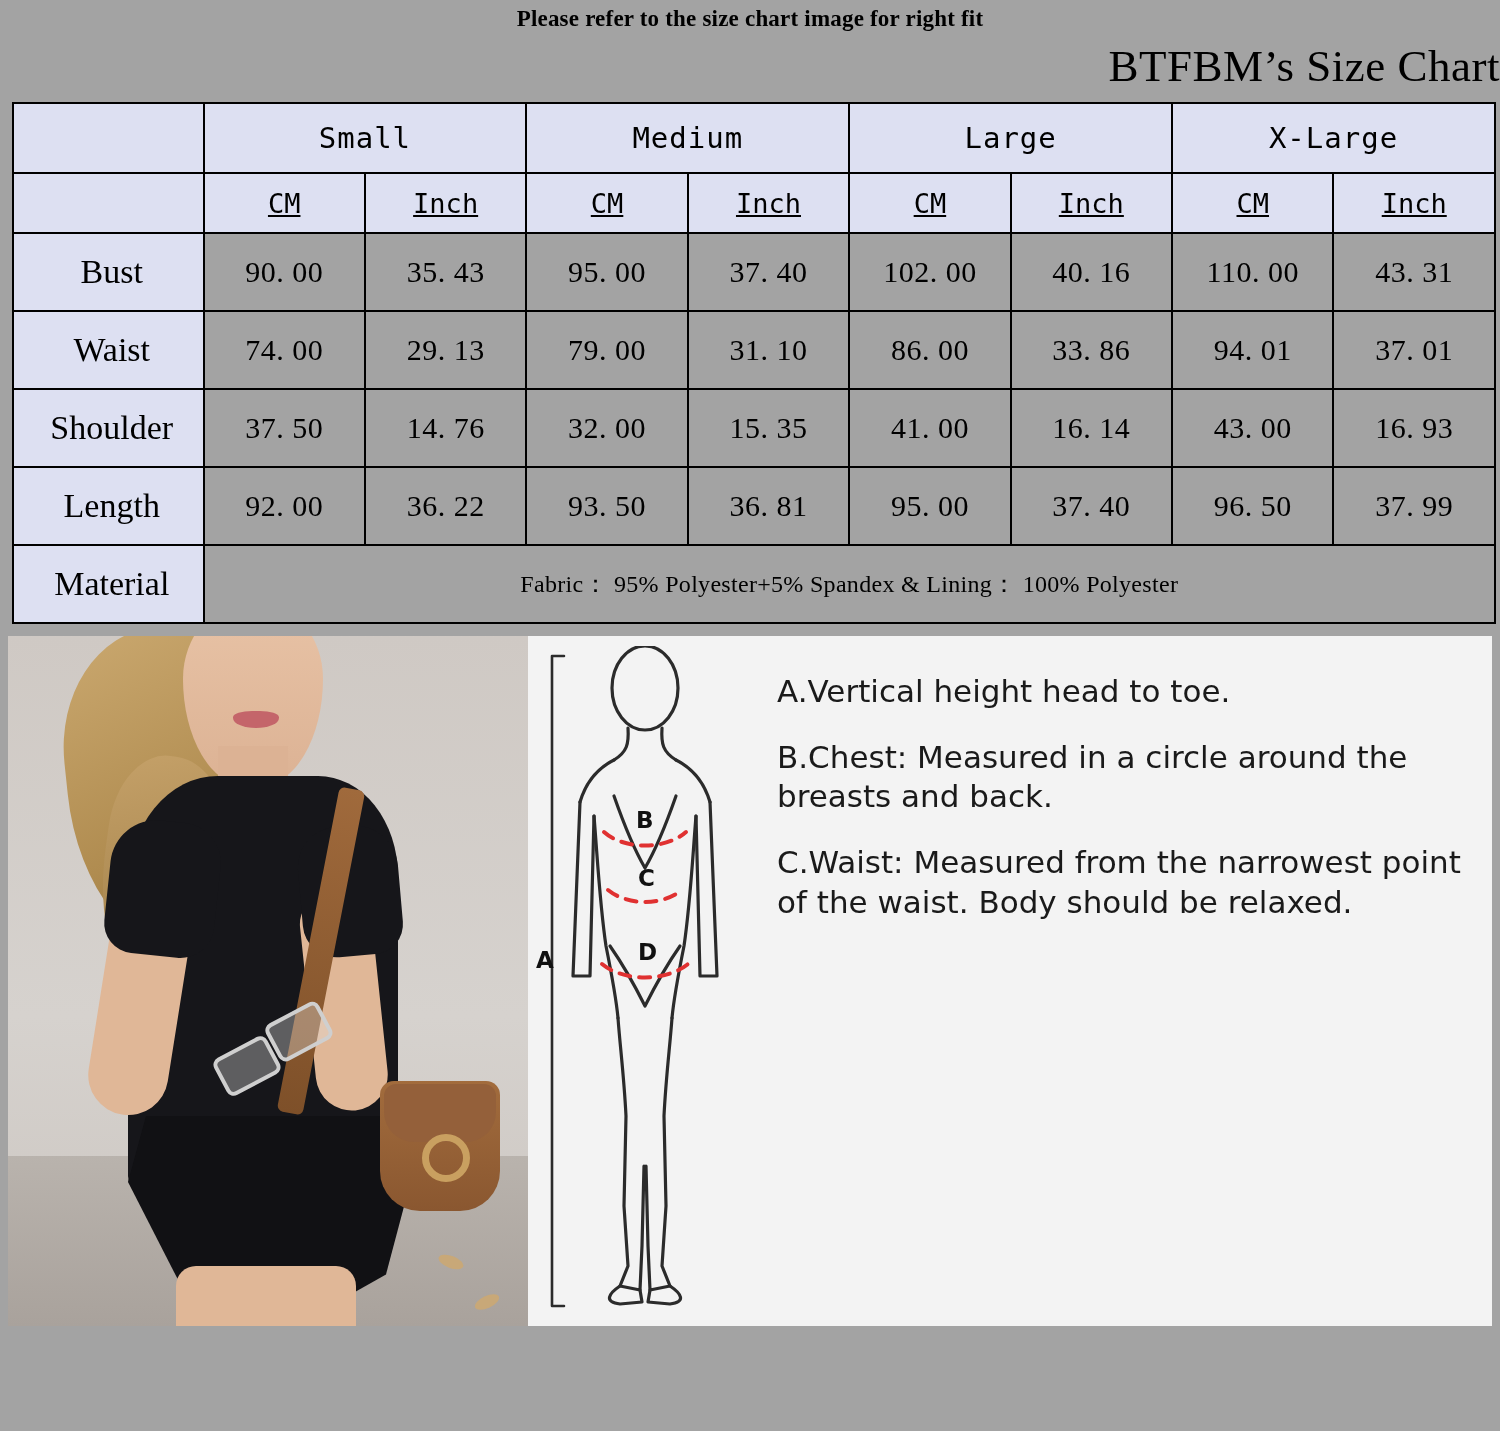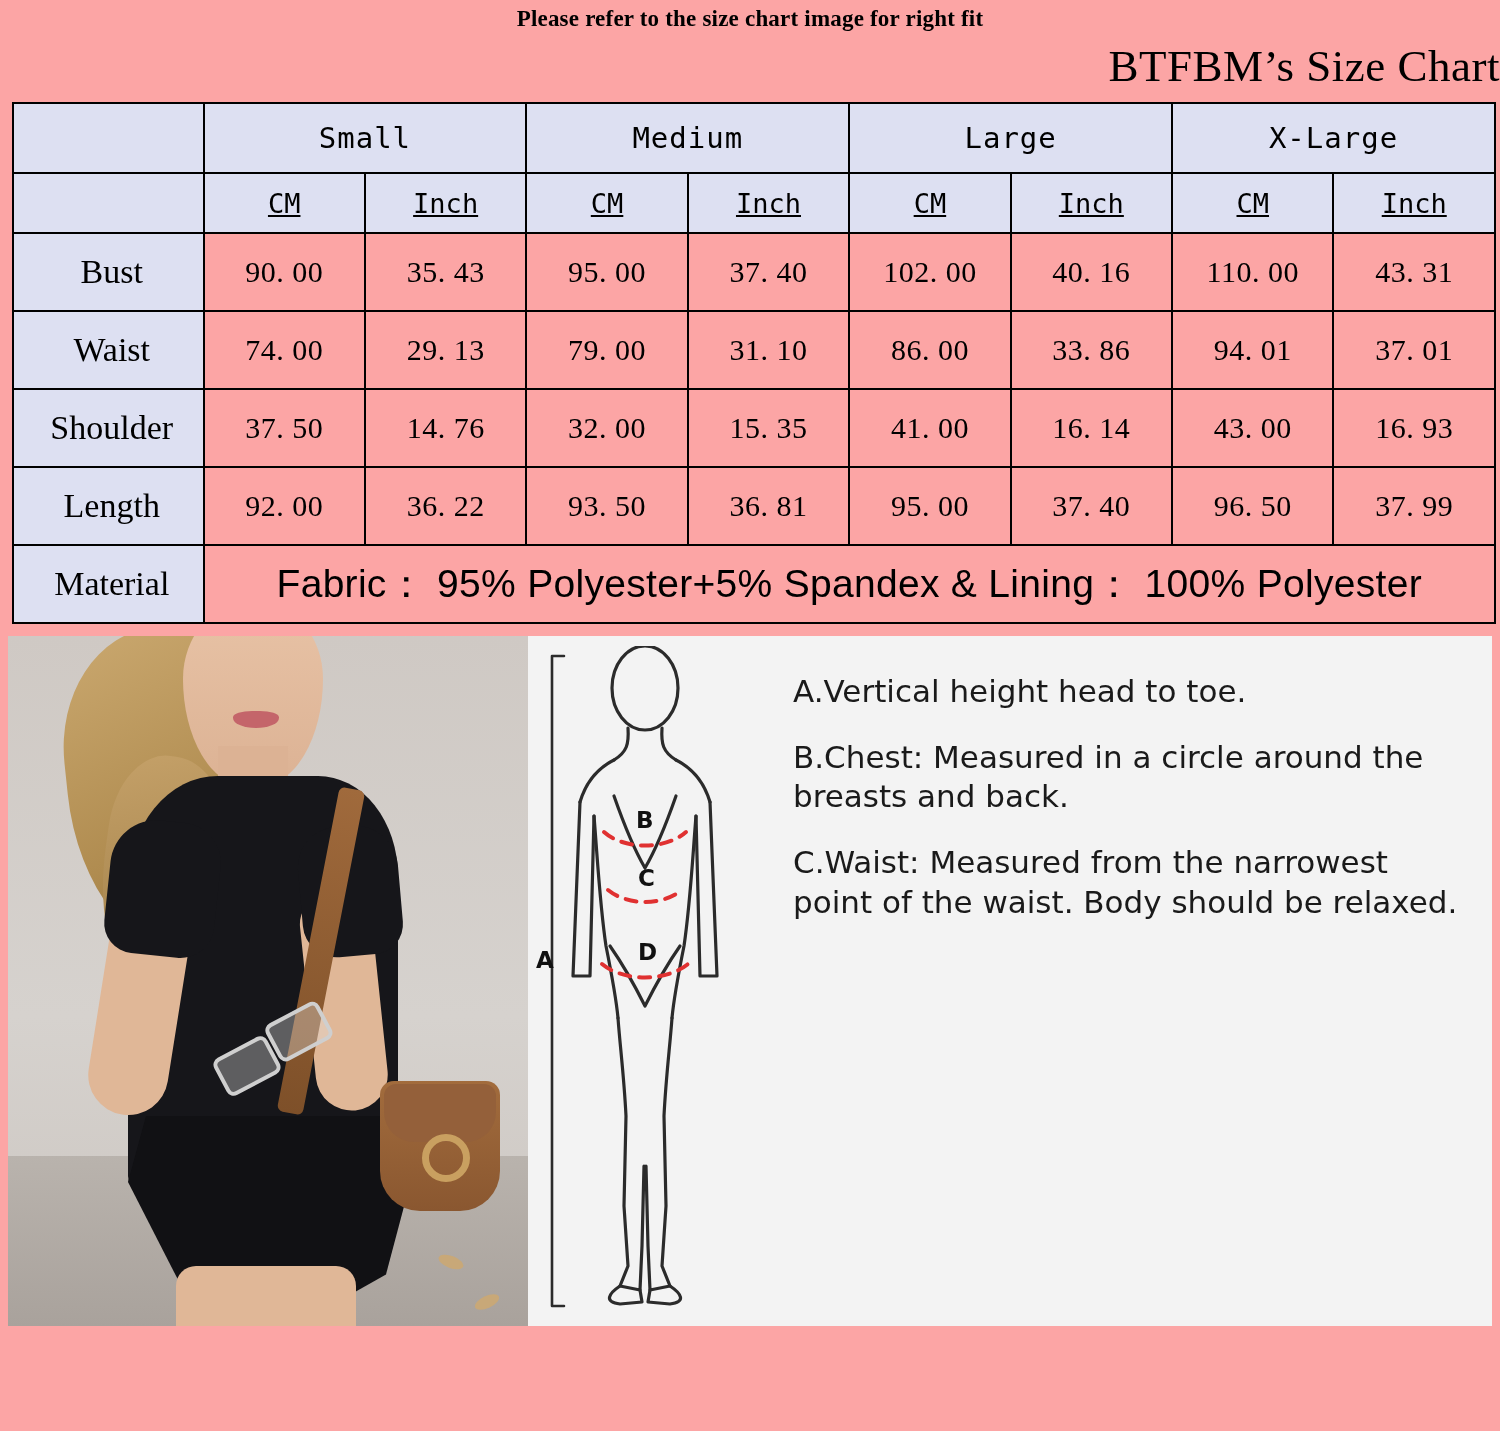--- a/index.html
+++ b/index.html
@@ -11,21 +11,21 @@
     width: 1500px;
     height: 1431px;
     font-family: "Liberation Serif", serif;
     color: #000;
     overflow: hidden;
   }
   .page {
     position: relative;
     width: 1500px;
     height: 1431px;
-    background: #fca5a5;
+    background: #a3a3a3;
   }
 
   
   .refer-line {
     text-align: center;
     font-family: "Liberation Serif", serif;
     font-weight: bold;
     font-size: 23px;
     letter-spacing: 0.2px;
     padding-top: 6px;
@@ -84,22 +84,22 @@
     padding-left: 8px;
     height: 74px;
   }
   .val-cell {
     font-family: Liberation Serif, serif;
     font-size: 30px;
     height: 74px;
     letter-spacing: 0.5px;
   }
   .material-cell {
-    font-family: Liberation Sans, sans-serif;
-    font-size: 39px;
+    font-family: Liberation Serif, serif;
+    font-size: 24px;
     height: 74px;
     letter-spacing: 0.3px;
     margin-left: 44px;
   }
   col.c-label { width: 190px; }
   col.c-val { width: 161px; }
 
   
   .bottom {
     position: relative;
@@ -128,21 +128,21 @@
   .figure-pane {
     flex: 0 0 235px;
     position: relative;
   }
   .text-pane {
     flex: 1 1 auto;
     padding: 36px 18px 0 14px;
     box-sizing: border-box;
   }
   .text-pane p {
-    margin: 0 0 26px 16px;
+    margin: 0 0 26px 0;
     font-family: "DejaVu Sans", sans-serif;
     font-size: 31px;
     line-height: 1.28;
     color: #1a1a1a;
   }
 
   
   .ph-bg {
     position: absolute; inset: 0;
     background: linear-gradient(180deg,#cfc9c4 0%, #d6d2ce 55%, #cbc5c0 100%);

